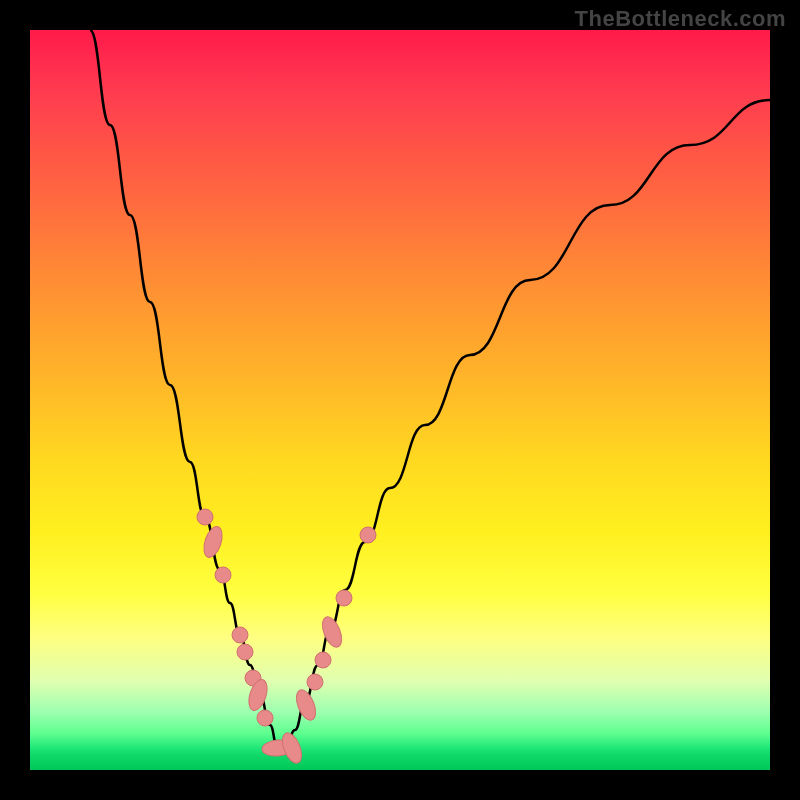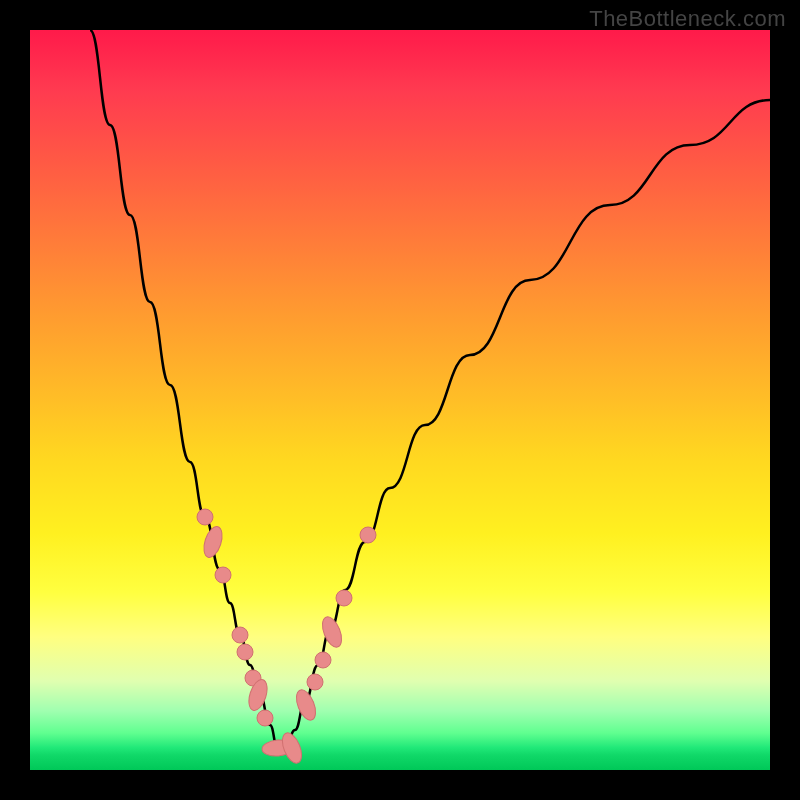--- a/index.html
+++ b/index.html
@@ -43,21 +43,21 @@
       #10d868 98%,
       #00c858 100%
     );
   }
   .watermark {
     position: absolute;
     top: 6px;
     right: 14px;
     color: #444;
     font-size: 22px;
-    font-weight: 400;
+    font-weight: 700;
     letter-spacing: 0.5px;
     z-index: 10;
   }
   .chart-svg {
     position: absolute;
     top: 30px;
     left: 30px;
     width: 740px;
     height: 740px;
     z-index: 5;

